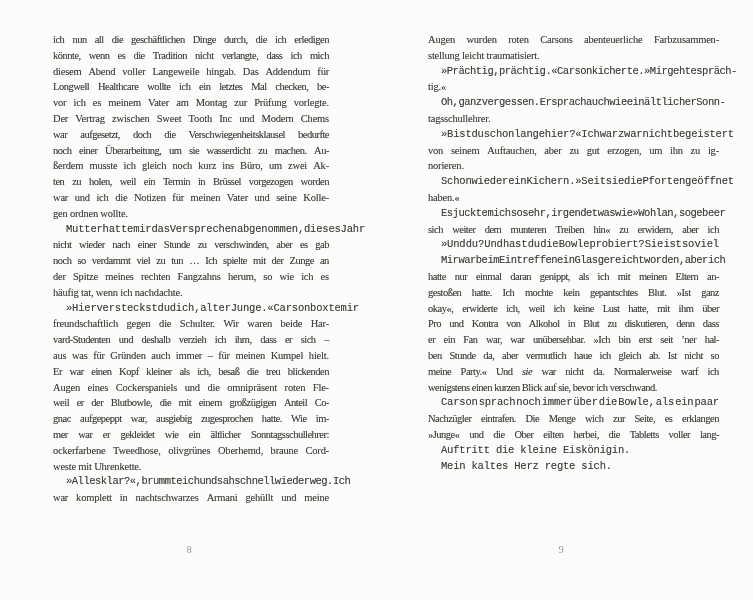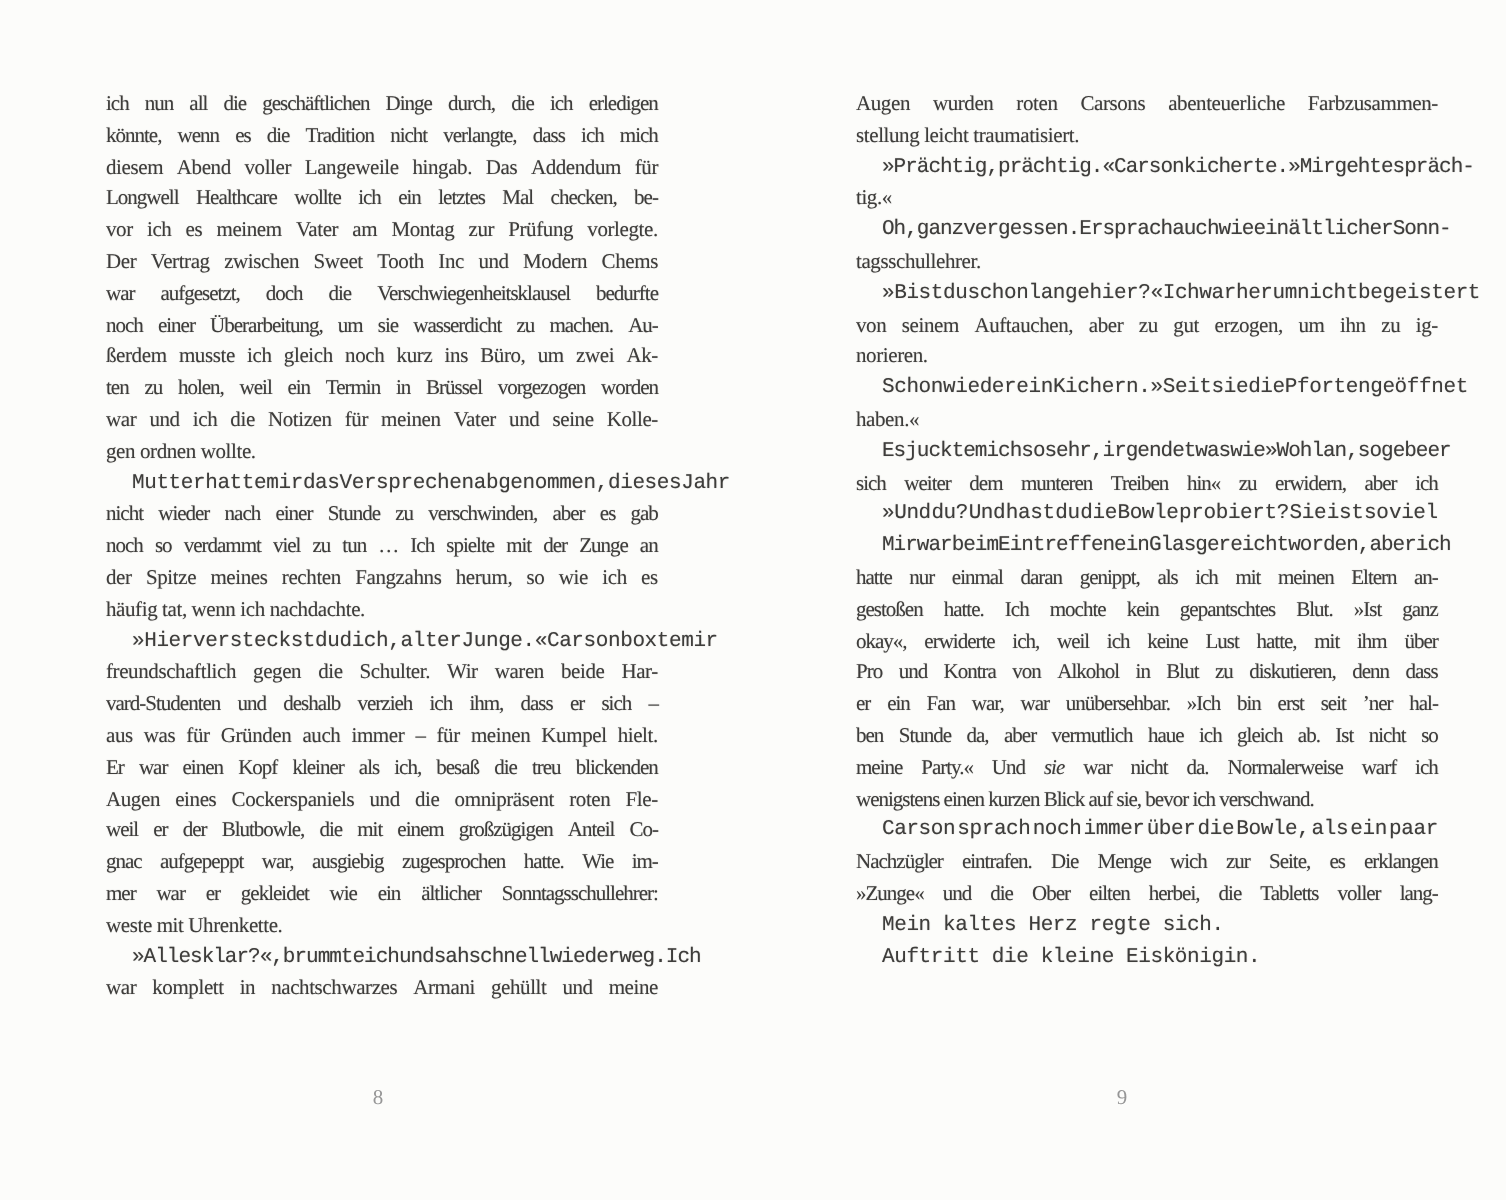--- a/index.html
+++ b/index.html
@@ -8,21 +8,21 @@
     --pagenum:#969696;
   }
   html,body{margin:0;padding:0;}
   body{
     width:753px;height:600px;position:relative;overflow:hidden;
     background:var(--paper);
     font-family:"Liberation Serif","DejaVu Serif",serif;
   }
   .spread{position:absolute;inset:0;}
   .textblock{
-    position:absolute;top:45px;
+    position:absolute;top:32px;
     font-size:10.5px;color:var(--ink);
     letter-spacing:-0.2px;
     text-shadow:0 0 0.5px rgba(70,68,64,0.45);
   }
   .textblock.left{left:53px;width:276px;}
   .textblock.right{left:428px;width:291px;}
   .line{
     height:15.8px;line-height:15.8px;
     white-space:nowrap;text-align:left;
   }
@@ -321,20 +321,28 @@
         <div class="line j t1">
           <span>mer</span>
           <span>war</span>
           <span>er</span>
           <span>gekleidet</span>
           <span>wie</span>
           <span>ein</span>
           <span>ältlicher</span>
           <span>Sonntagsschullehrer:</span>
         </div>
+        <div class="line j">
+          <span>ockerfarbene</span>
+          <span>Tweedhose,</span>
+          <span>olivgrünes</span>
+          <span>Oberhemd,</span>
+          <span>braune</span>
+          <span>Cord-</span>
+        </div>
         <div class="line">weste mit Uhrenkette.</div>
         <div class="line j in t1">
           <span>»Alles</span>
           <span>klar?«,</span>
           <span>brummte</span>
           <span>ich</span>
           <span>und</span>
           <span>sah</span>
           <span>schnell</span>
           <span>wieder</span>
@@ -391,21 +399,21 @@
         </div>
         <div class="line">tagsschullehrer.</div>
         <div class="line j in">
           <span>»Bist</span>
           <span>du</span>
           <span>schon</span>
           <span>lange</span>
           <span>hier?«</span>
           <span>Ich</span>
           <span>war</span>
-          <span>herum</span>
+          <span>zwar</span>
           <span>nicht</span>
           <span>begeistert</span>
         </div>
         <div class="line j">
           <span>von</span>
           <span>seinem</span>
           <span>Auftauchen,</span>
           <span>aber</span>
           <span>zu</span>
           <span>gut</span>
@@ -587,30 +595,30 @@
           <span>eintrafen.</span>
           <span>Die</span>
           <span>Menge</span>
           <span>wich</span>
           <span>zur</span>
           <span>Seite,</span>
           <span>es</span>
           <span>erklangen</span>
         </div>
         <div class="line j t1">
-          <span>»Zunge«</span>
+          <span>»Junge«</span>
           <span>und</span>
           <span>die</span>
           <span>Ober</span>
           <span>eilten</span>
           <span>herbei,</span>
           <span>die</span>
           <span>Tabletts</span>
           <span>voller</span>
           <span>lang-</span>
         </div>
+        <div class="line in">Auftritt die kleine Eiskönigin.</div>
         <div class="line in">Mein kaltes Herz regte sich.</div>
-        <div class="line in">Auftritt die kleine Eiskönigin.</div>
       </div>
     <div class="pagenum right">9</div>
   </div>
 
 </div>
 
 </body></html>

